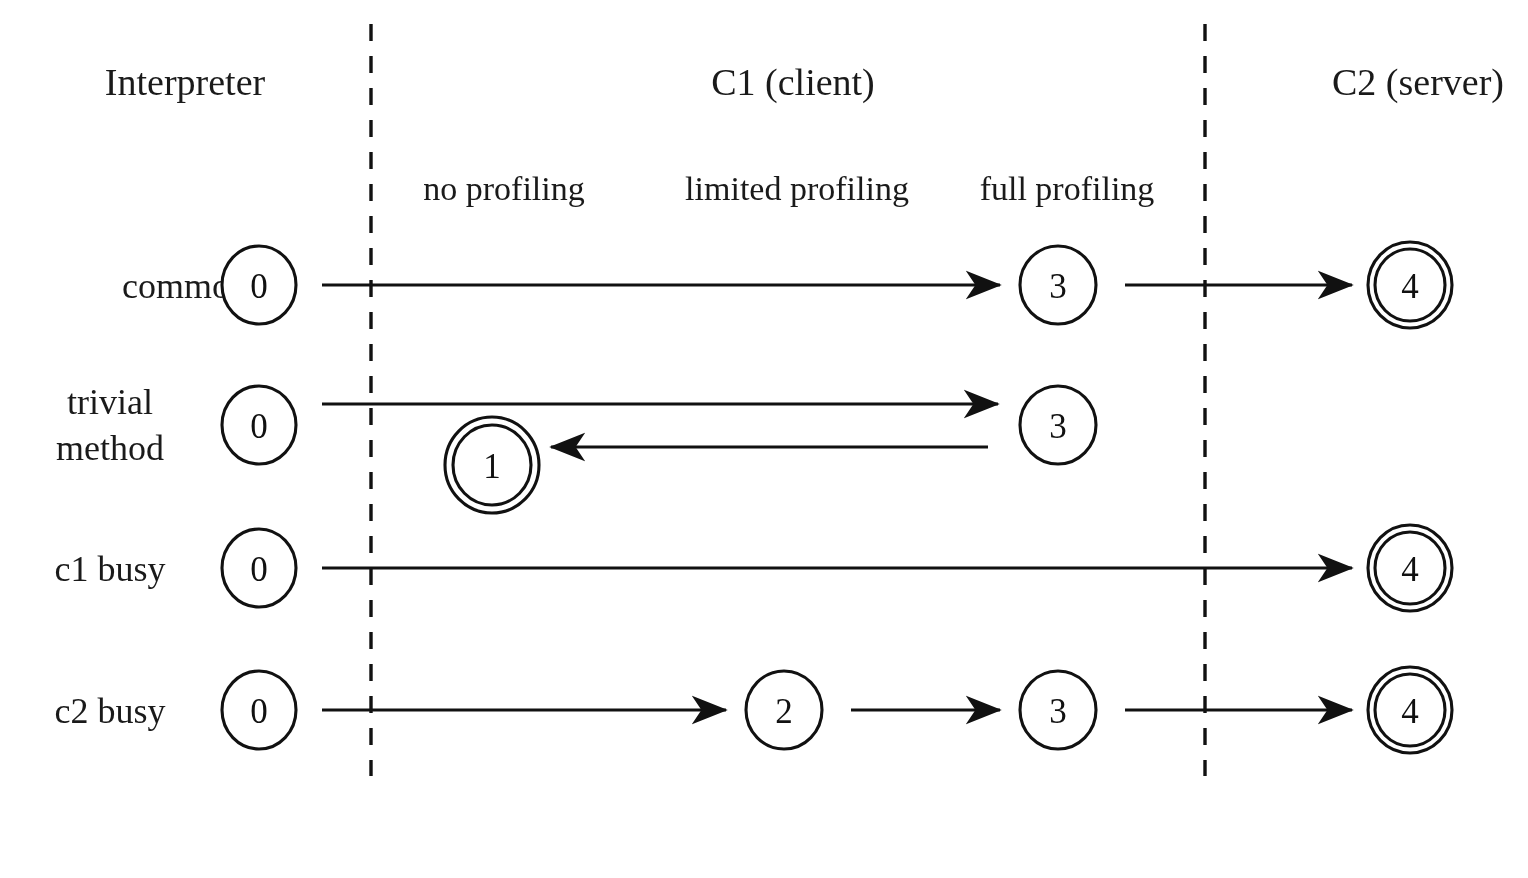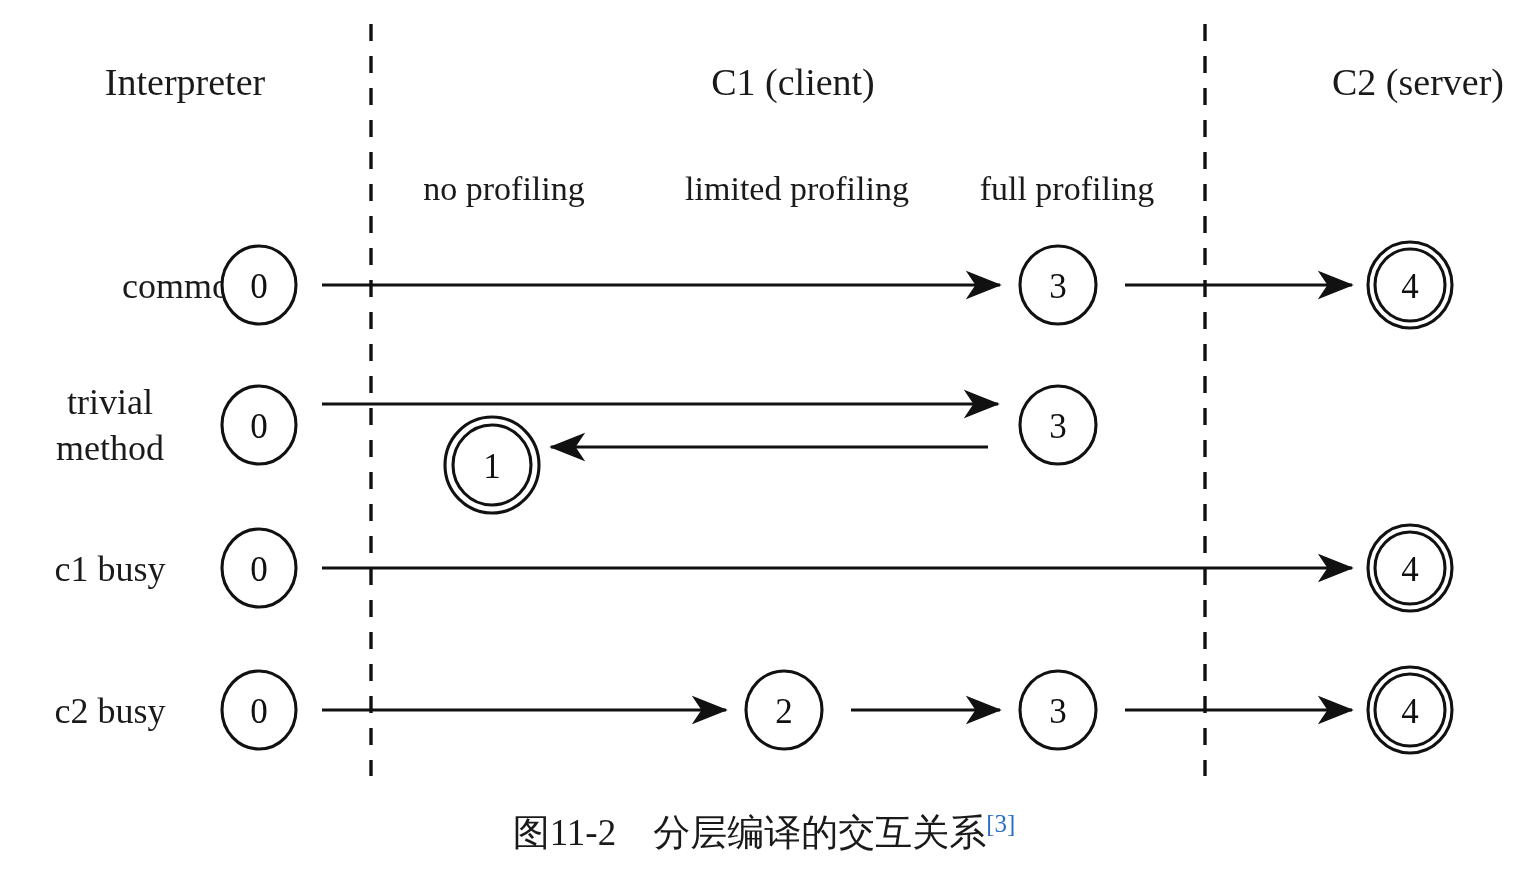--- a/index.html
+++ b/index.html
@@ -198,15 +198,14 @@
     <line class="flow-line" x1="1125" y1="710" x2="1352" y2="710" marker-end="url(#arrow)"></line>
 
     <g>
       <ellipse class="node-circle" cx="1410" cy="710" rx="42" ry="43"></ellipse>
       <ellipse class="node-circle-inner" cx="1410" cy="710" rx="35" ry="36"></ellipse>
       <text class="node-text" x="1410" y="711">4</text>
     </g>
 
   </svg>
 
-  <div class="caption"><span>图11-2　分层编译的交互关系</span><span class="cap-ref" id="cap-ref" style="color: rgb(42, 111, 201);">[3]</span></div>
 
 </div>
 
 </body></html>

